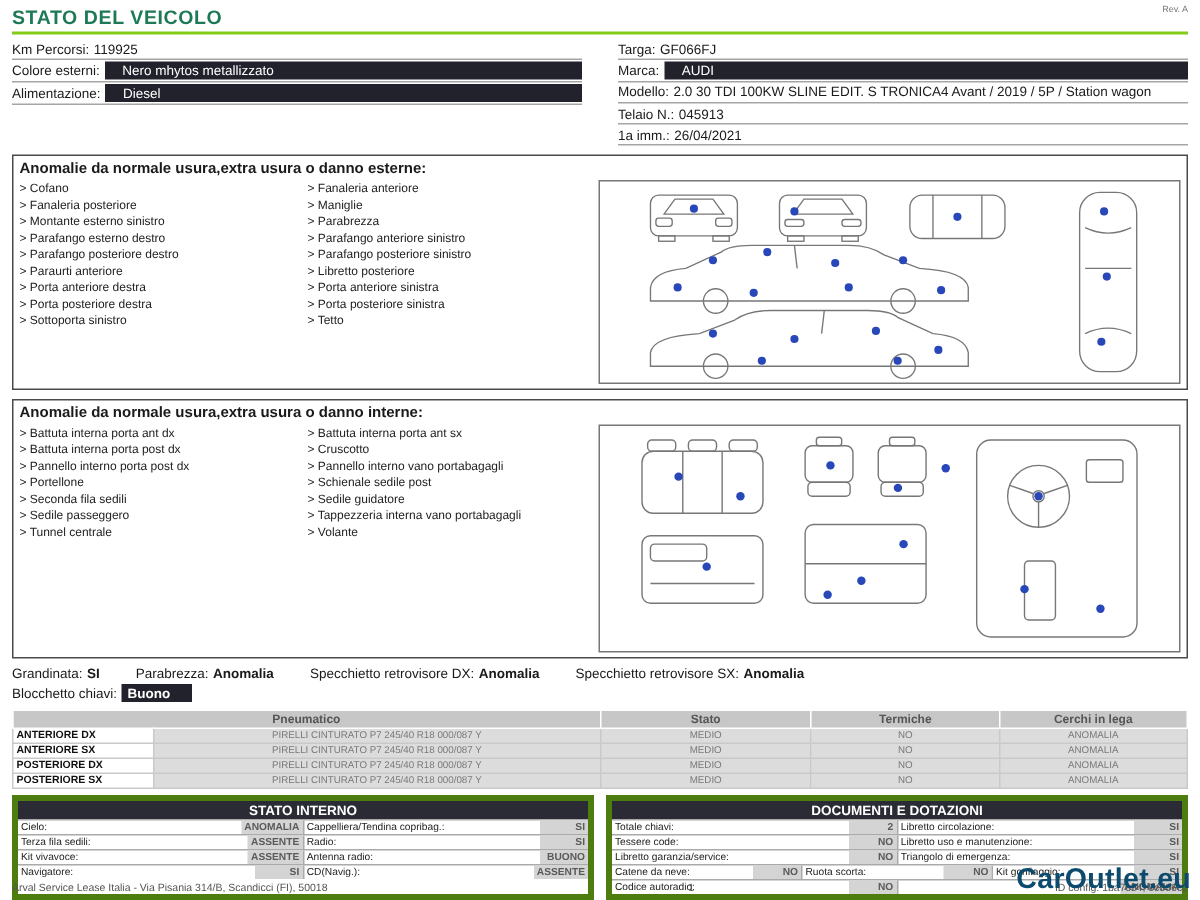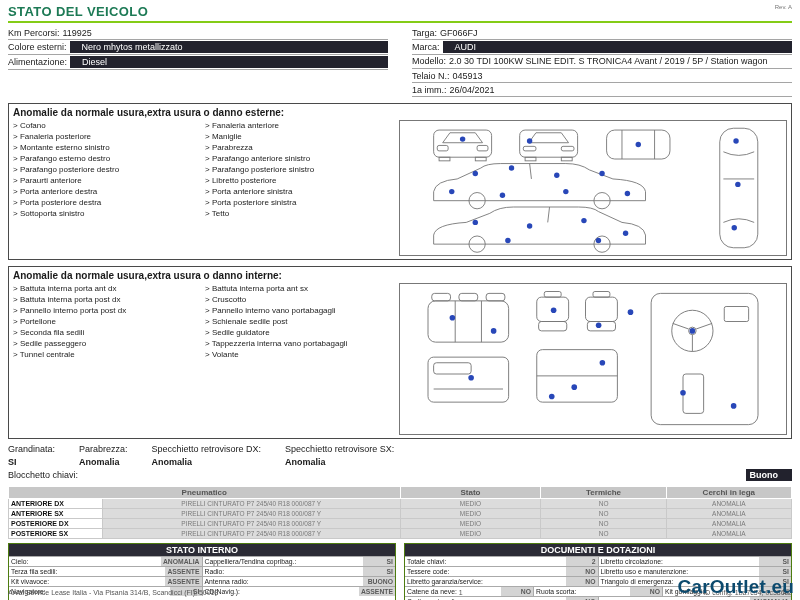--- a/index.html
+++ b/index.html
@@ -26,33 +26,33 @@
   .box-body.int { height:152px; }
   .lists { flex:1; display:flex; gap:4px; }
   .alist { list-style:none; flex:1; }
   .aitem { font-size:8px; line-height:11px; color:#222; }
   .aitem::before { content:"> "; }
   .diagram { width:388px; border:1px solid #777; background:#fff; }
   .diagram svg { width:100%; height:100%; display:block; }
 
   .summary { margin-top:5px; font-size:9px; }
   .sumrow1 { display:flex; gap:24px; }
-  .sumpair { display:flex; gap:3px;flex-direction:column; }
+  .sumpair { display:flex; gap:3px; }
   .sval { font-weight:bold; }
-  .sumrow2 { margin-top:2px; display:flex; gap:3px; align-items:center;justify-content:space-between; }
+  .sumrow2 { margin-top:2px; display:flex; gap:3px; align-items:center; }
   .chipdark { background:#22222d; color:#fff; font-weight:bold; padding:1px 14px 1px 4px; }
 
   table.tyres { margin-top:5px; width:100%; border-collapse:collapse; table-layout:fixed; }
   .tyres th { background:#c7c7c7; color:#555; font-size:8px; font-weight:bold; padding:1px; border:1px solid #fff; }
   .tyres td { font-size:6.5px; padding:1px 2px; border:1px solid #c9c9c9; text-align:center; }
   .tyres td.pos { font-weight:bold; font-size:7px; text-align:left; background:#fff; color:#111; }
   .tyres td.cell { background:#dcdcdc; color:#7a7a7a; }
 
   .bottom { display:flex; gap:8px; margin-top:4px; }
-  .btable { flex:1; border:1px solid #4d7c0f; }
+  .btable { flex:1; border:4px solid #4d7c0f; }
   .bhead { background:#2b2b35; color:#fff; text-align:center; font-weight:bold; font-size:9px; padding:1px 0; }
   .brow { display:flex; border-top:1px solid #aaa; font-size:6.8px; min-height:10px; }
   .pair { flex:1; display:flex; align-items:stretch; }
   .pair + .pair { border-left:1px solid #aaa; }
   .plbl { flex:1; padding:1px 2px; white-space:nowrap; overflow:hidden; color:#222; }
   .pval { min-width:32px; background:#d4d4d4; color:#5a5a5a; font-weight:bold; display:flex; align-items:center; justify-content:flex-end; padding:0 2px; }
 
   .footer { position:absolute; left:8px; right:8px; bottom:4px; display:flex; justify-content:space-between; font-size:7px; color:#555; }
   .watermark { position:absolute; right:6px; bottom:2px; font-size:19px; font-weight:bold; color:#0c4a6e; letter-spacing:.2px; }
 </style>

